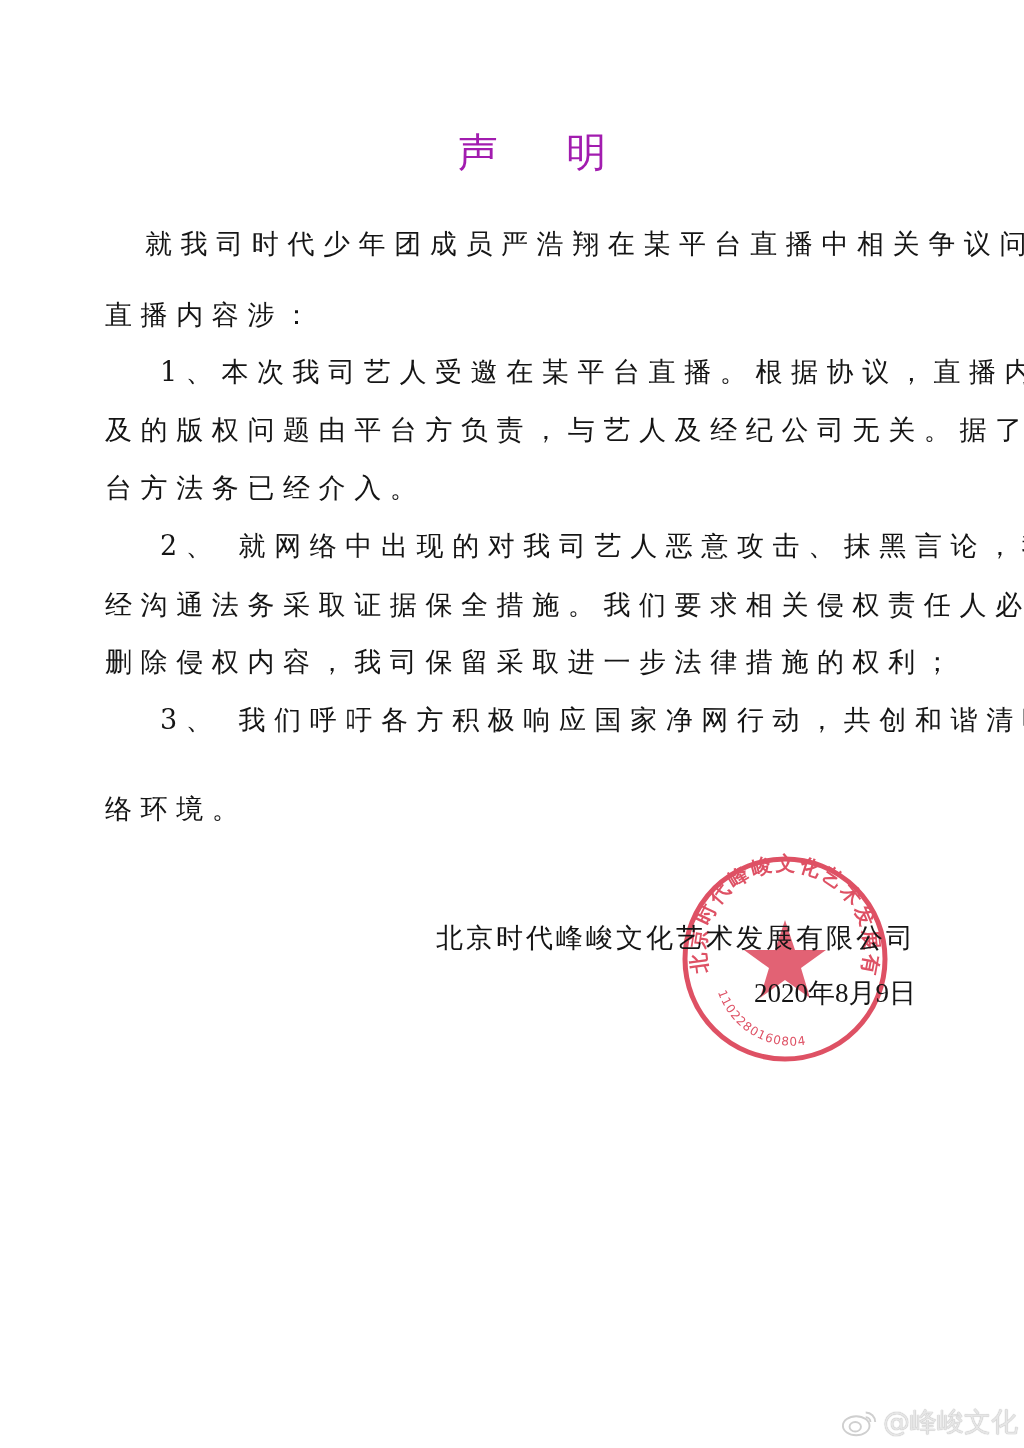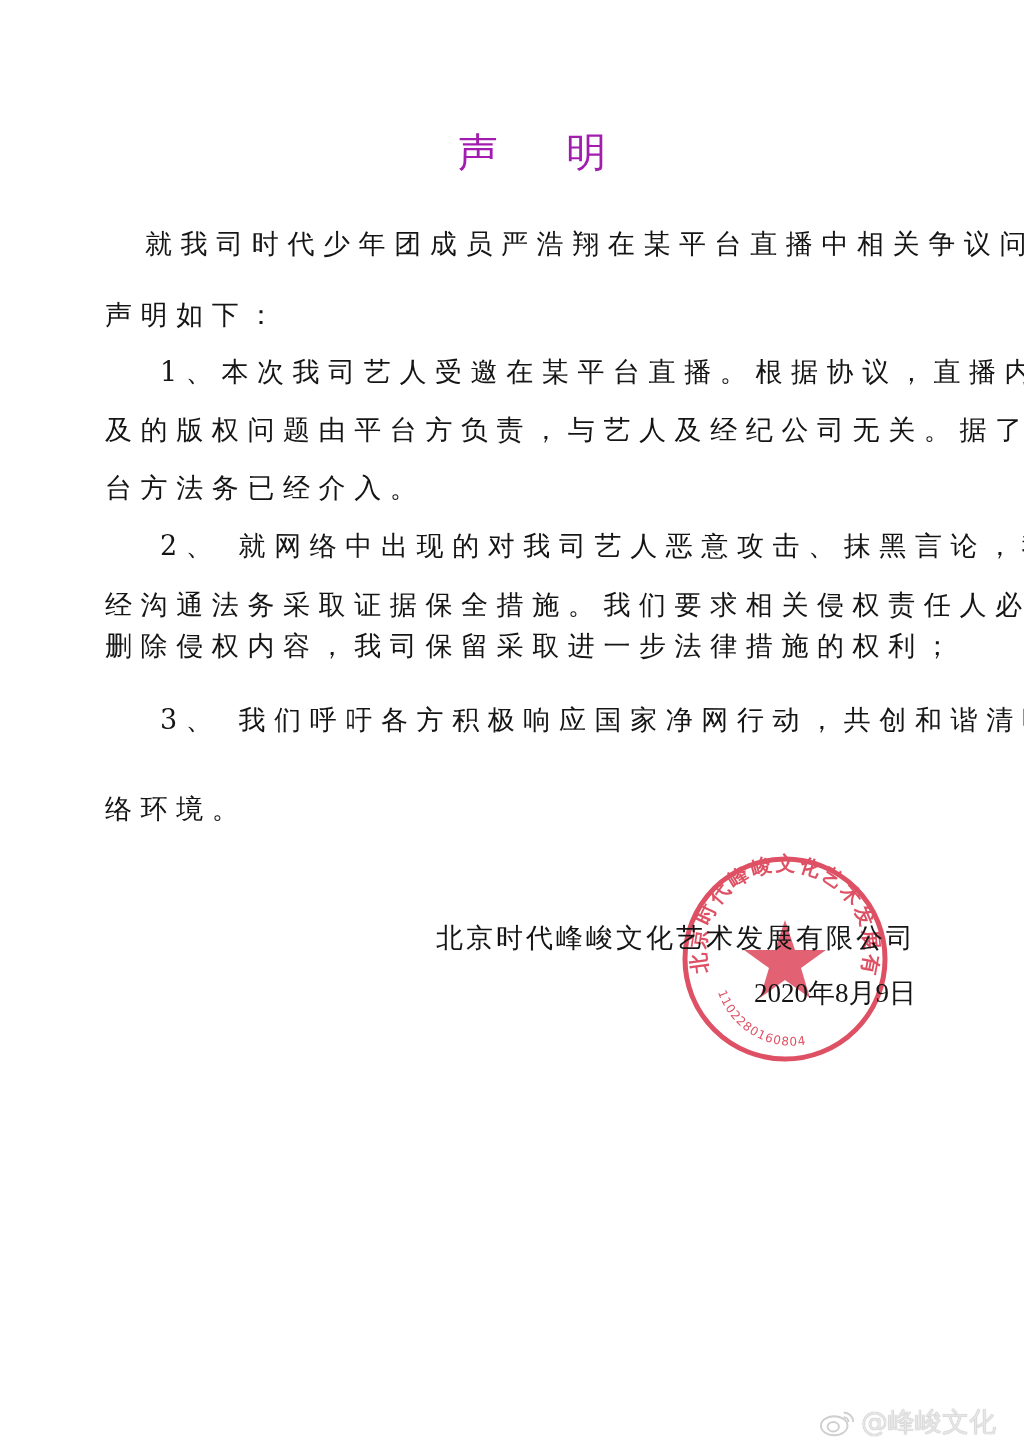--- a/index.html
+++ b/index.html
@@ -5,40 +5,40 @@
     html, body { margin: 0; padding: 0; background: #ffffff; }
     body { width: 1024px; height: 1448px; position: relative; overflow: hidden;
            font-family: "DejaVu Serif", "Liberation Serif", serif; color: #111; }
     .title { position: absolute; top: 126px; left: 0; width: 1024px; text-align: center;
              font-size: 40px; letter-spacing: 28px; text-indent: 28px; line-height: 52px; color: #a21caf; padding-left: 20px; }
     .line { position: absolute; left: 105px; width: 812px; font-size: 27px; line-height: 36px;
             letter-spacing: 8.6px; white-space: nowrap; color: #151515; }
     .sig { position: absolute; right: 108px; font-size: 27px; line-height: 36px; white-space: nowrap;
            letter-spacing: 3px; color: #151515; text-align: right; z-index: 2; }
     .stamp { position: absolute; left: 678px; top: 852px; width: 214px; height: 214px; z-index: 1; opacity: 0.85; }
-    .watermark { position: absolute; right: 28px; bottom: 8px; font-family: "DejaVu Sans", "Liberation Sans", sans-serif;
+    .watermark { position: absolute; right: 6px; bottom: 8px; font-family: "DejaVu Sans", "Liberation Sans", sans-serif;
                  font-size: 27px; color: #e6e6e6; display: flex; align-items: center; gap: 4px;
                  text-shadow: 0 0 1px #bbb, 0 0 1px #bbb; justify-content: flex-end; }
     .watermark svg { width: 38px; height: 32px; }
   </style>
 </head>
 <body>
 
 <div class="title">声 明</div>
 
 <div class="line" style="top:226px; left:145px; width:775px;">就我司时代少年团成员严浩翔在某平台直播中相关争议问题，</div>
-<div class="line" style="top:297px;">声明如下：</div>
+<div class="line" style="top:297px;">直播内容涉：</div>
 
 <div class="line" style="top:354px; left:160px; width:760px;">1、本次我司艺人受邀在某平台直播。根据协议，直播内容涉</div>
 <div class="line" style="top:412px;">及的版权问题由平台方负责，与艺人及经纪公司无关。据了解，平</div>
 <div class="line" style="top:470px;">台方法务已经介入。</div>
 
 <div class="line" style="top:528px; left:160px; width:760px;">2、 就网络中出现的对我司艺人恶意攻击、抹黑言论，我司已</div>
 <div class="line" style="top:587px;">经沟通法务采取证据保全措施。我们要求相关侵权责任人必须尽快</div>
-<div class="line" style="top:628px;">删除侵权内容，我司保留采取进一步法律措施的权利；</div>
+<div class="line" style="top:644px;">删除侵权内容，我司保留采取进一步法律措施的权利；</div>
 
 <div class="line" style="top:702px; left:160px; width:760px;">3、 我们呼吁各方积极响应国家净网行动，共创和谐清明的网</div>
 <div class="line" style="top:758px;margin-top:33px;">络环境。</div>
 
 <svg class="stamp" viewBox="0 0 214 214">
   <defs>
     <path id="arcTop" d="M 30 120 A 80 80 0 1 1 184 120"></path>
     <path id="arcBottom" d="M 40 140 A 78 78 0 0 0 150 185"></path>
   </defs>
   <circle cx="107" cy="107" r="100" fill="none" stroke="#d9334a" stroke-width="5"></circle>

